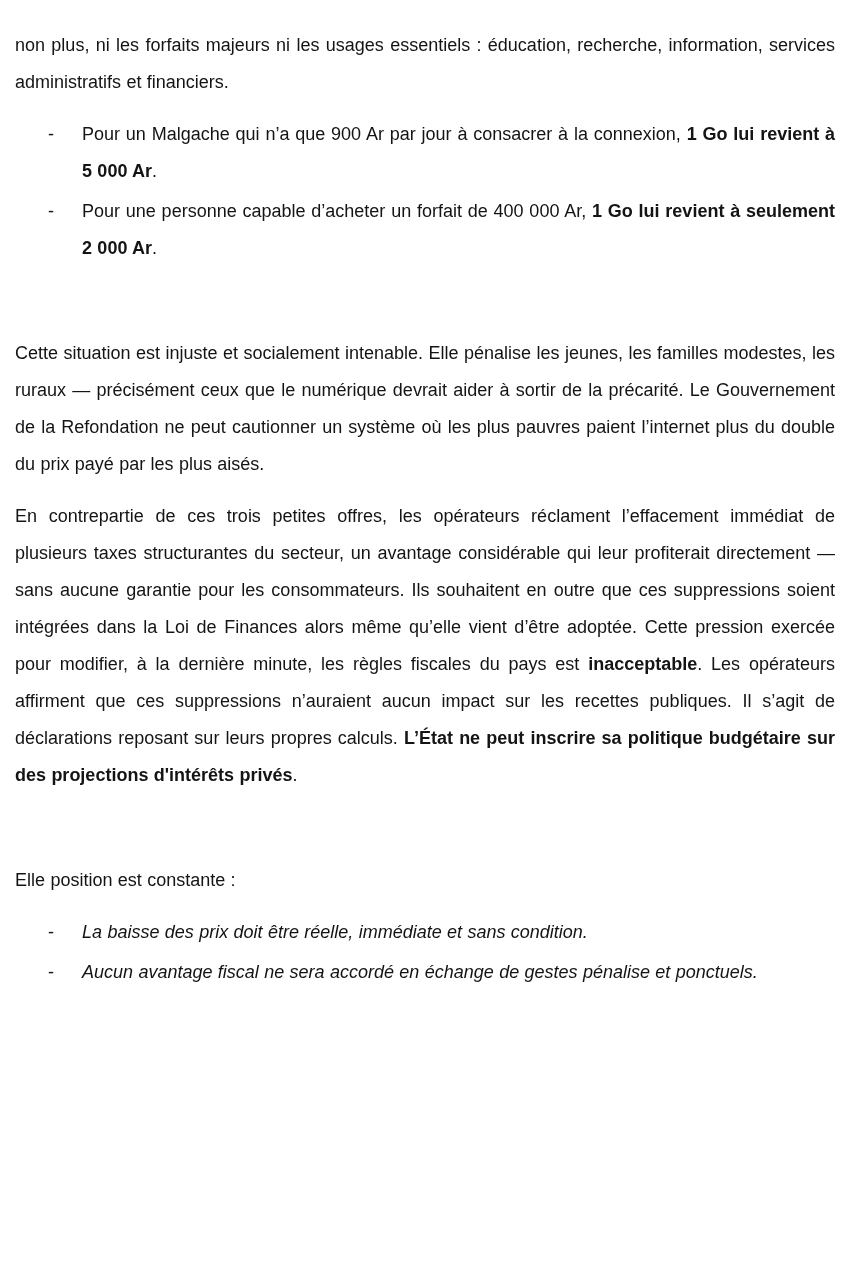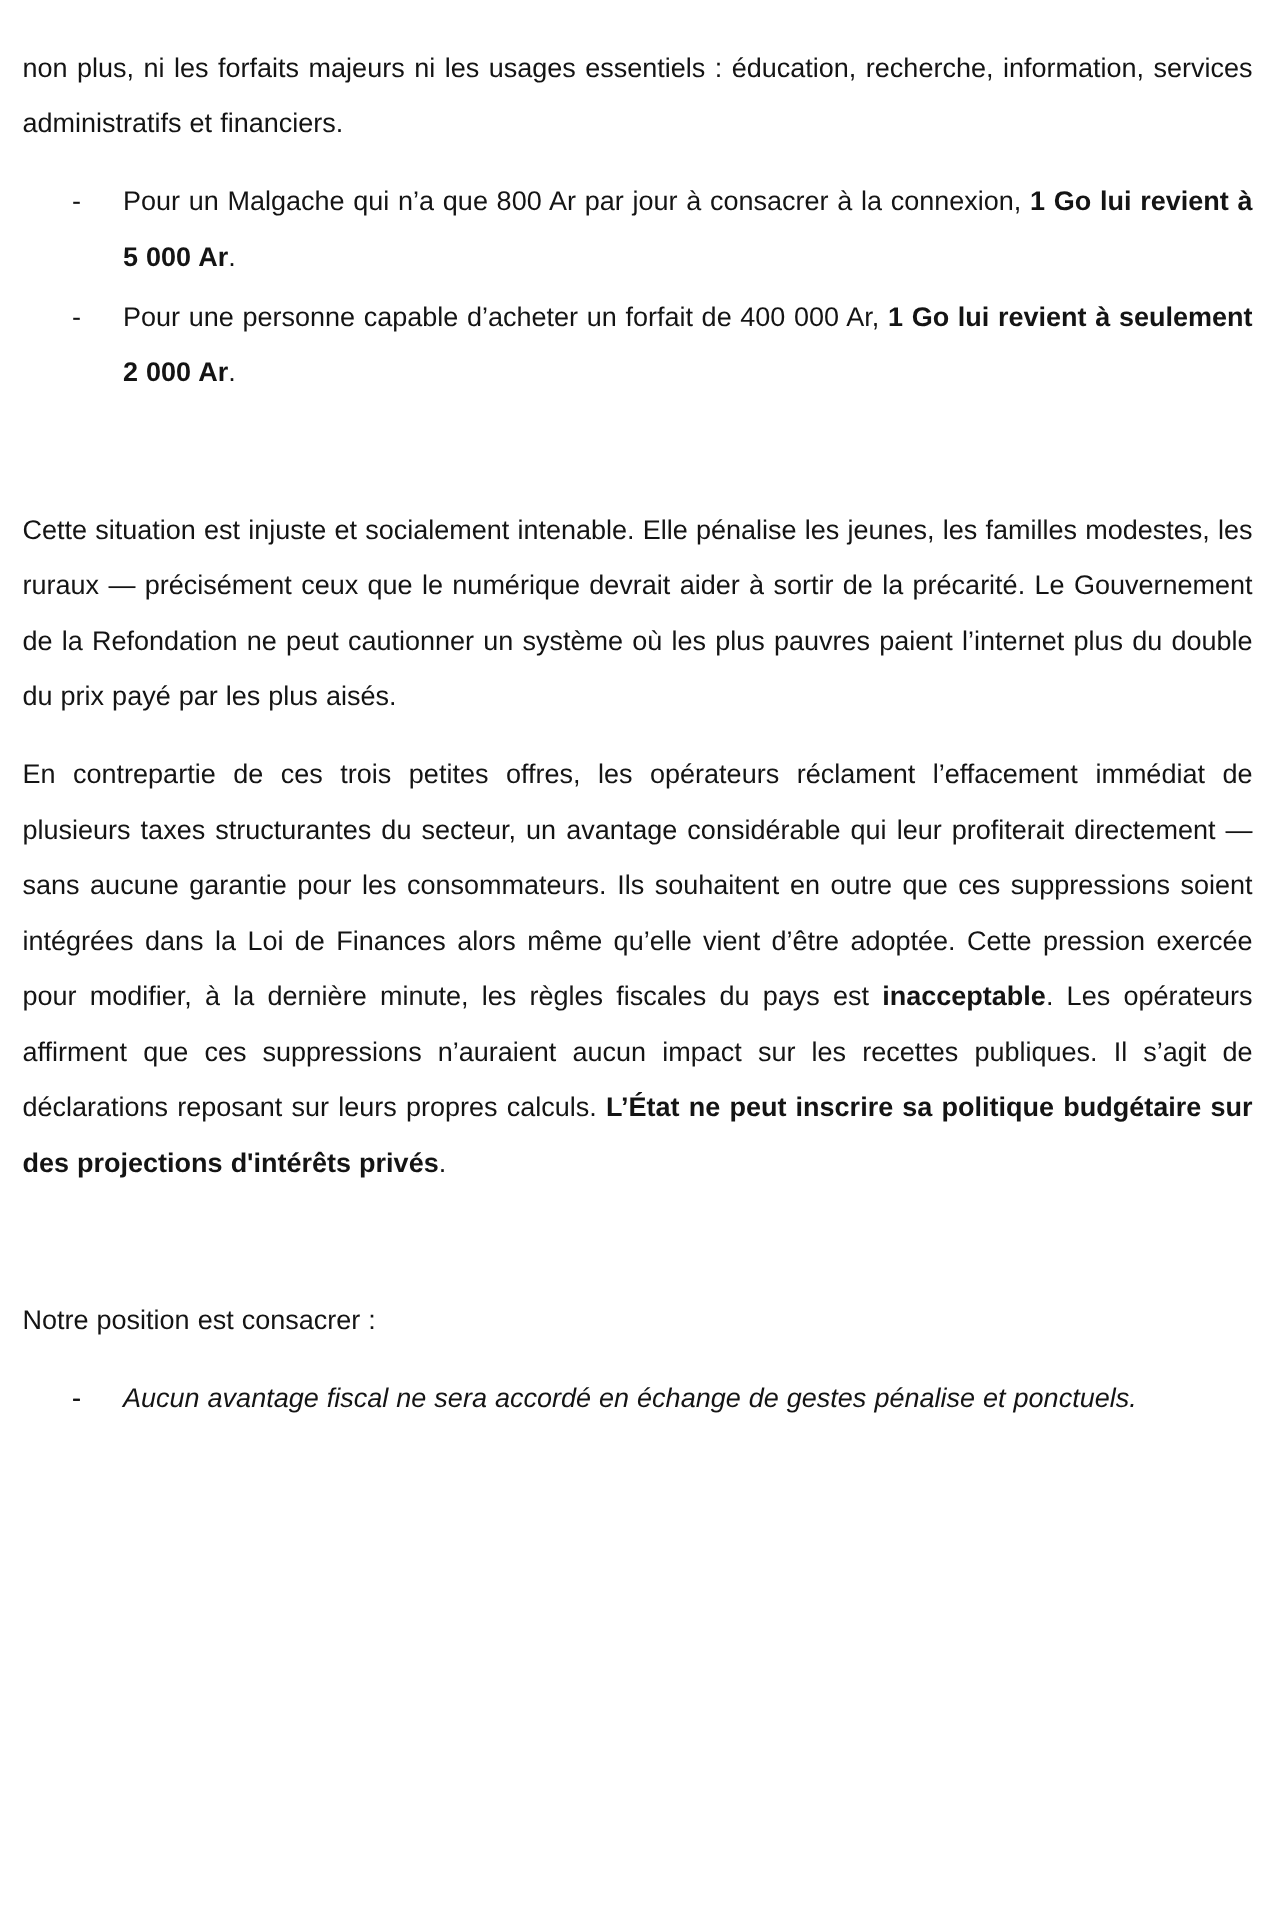--- a/index.html
+++ b/index.html
@@ -53,26 +53,26 @@
     height: 53px;
   }
 </style>
 </head>
 <body>
 
 <div class="page">
   <main id="doc">
       <p><span>non plus, ni les forfaits majeurs ni les usages essentiels : éducation, recherche, information, services administratifs et financiers.</span></p>
       <ul class="bullets">
-        <li><span class="marker">-</span><span>Pour un Malgache qui n’a que 800 Ar par jour à consacrer à la connexion, </span><span class="b">1 Go lui revient à 5 000 Ar</span><span>.</span></li>
+        <li><span class="marker">-</span><span>Pour un Malgache qui n’a que 900 Ar par jour à consacrer à la connexion, </span><span class="b">1 Go lui revient à 5 000 Ar</span><span>.</span></li>
         <li><span class="marker">-</span><span>Pour une personne capable d’acheter un forfait de 400 000 Ar, </span><span class="b">1 Go lui revient à seulement 2 000 Ar</span><span>.</span></li>
       </ul>
       <div class="spacer"></div>
       <p><span>Cette situation est injuste et socialement intenable. Elle pénalise les jeunes, les familles modestes, les ruraux — précisément ceux que le numérique devrait aider à sortir de la précarité. Le Gouvernement de la Refondation ne peut cautionner un système où les plus pauvres paient l’internet plus du double du prix payé par les plus aisés.</span></p>
       <p><span>En contrepartie de ces trois petites offres, les opérateurs réclament l’effacement immédiat de plusieurs taxes structurantes du secteur, un avantage considérable qui leur profiterait directement — sans aucune garantie pour les consommateurs. Ils souhaitent en outre que ces suppressions soient intégrées dans la Loi de Finances alors même qu’elle vient d’être adoptée. Cette pression exercée pour modifier, à la dernière minute, les règles fiscales du pays est </span><span class="b">inacceptable</span><span>. Les opérateurs affirment que ces suppressions n’auraient aucun impact sur les recettes publiques. Il s’agit de déclarations reposant sur leurs propres calculs. </span><span class="b">L’État ne peut inscrire sa politique budgétaire sur des projections d'intérêts privés</span><span>.</span></p>
       <div class="spacer"></div>
-      <p><span>Notre position est consacrer :</span></p>
+      <p><span>Elle position est constante :</span></p>
       <ul class="bullets">
-        <li><span class="marker">-</span></li>
+        <li><span class="marker">-</span><span class="i">La baisse des prix doit être réelle, immédiate et sans condition.</span></li>
         <li><span class="marker">-</span><span class="i">Aucun avantage fiscal ne sera accordé en échange de gestes pénalise et ponctuels.</span></li>
       </ul>
     </main>
 </div>
 
 </body></html>

